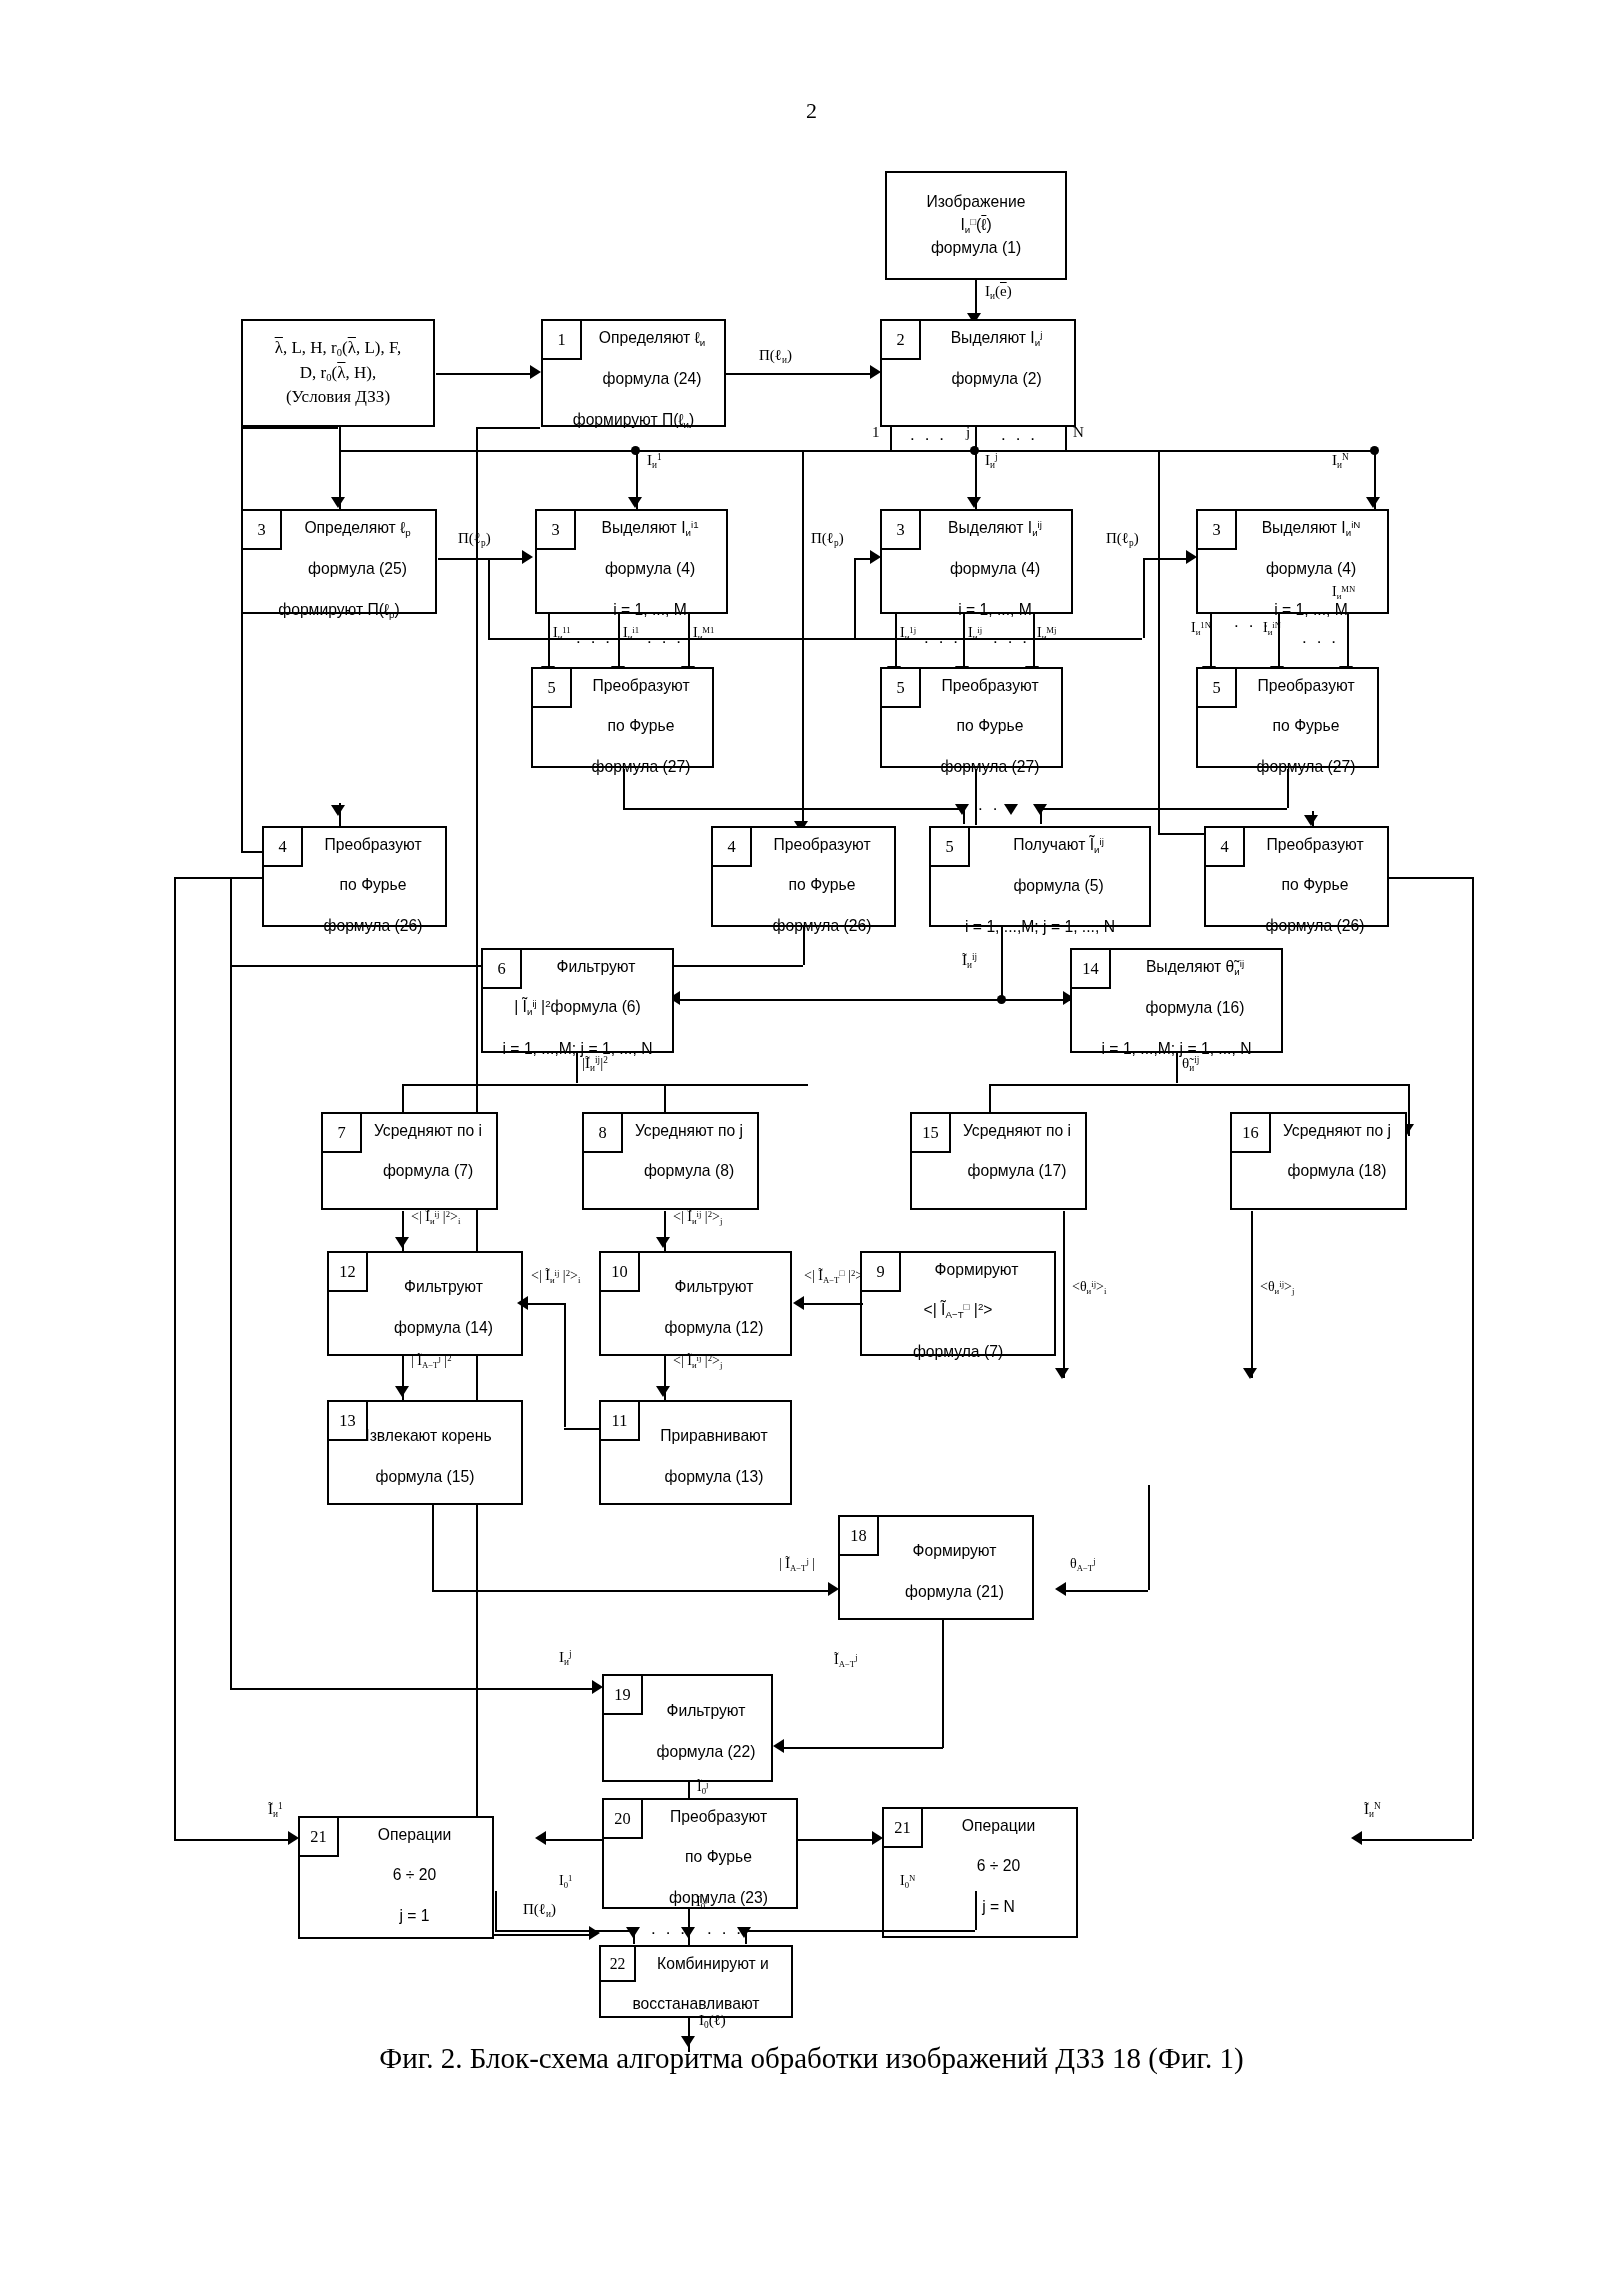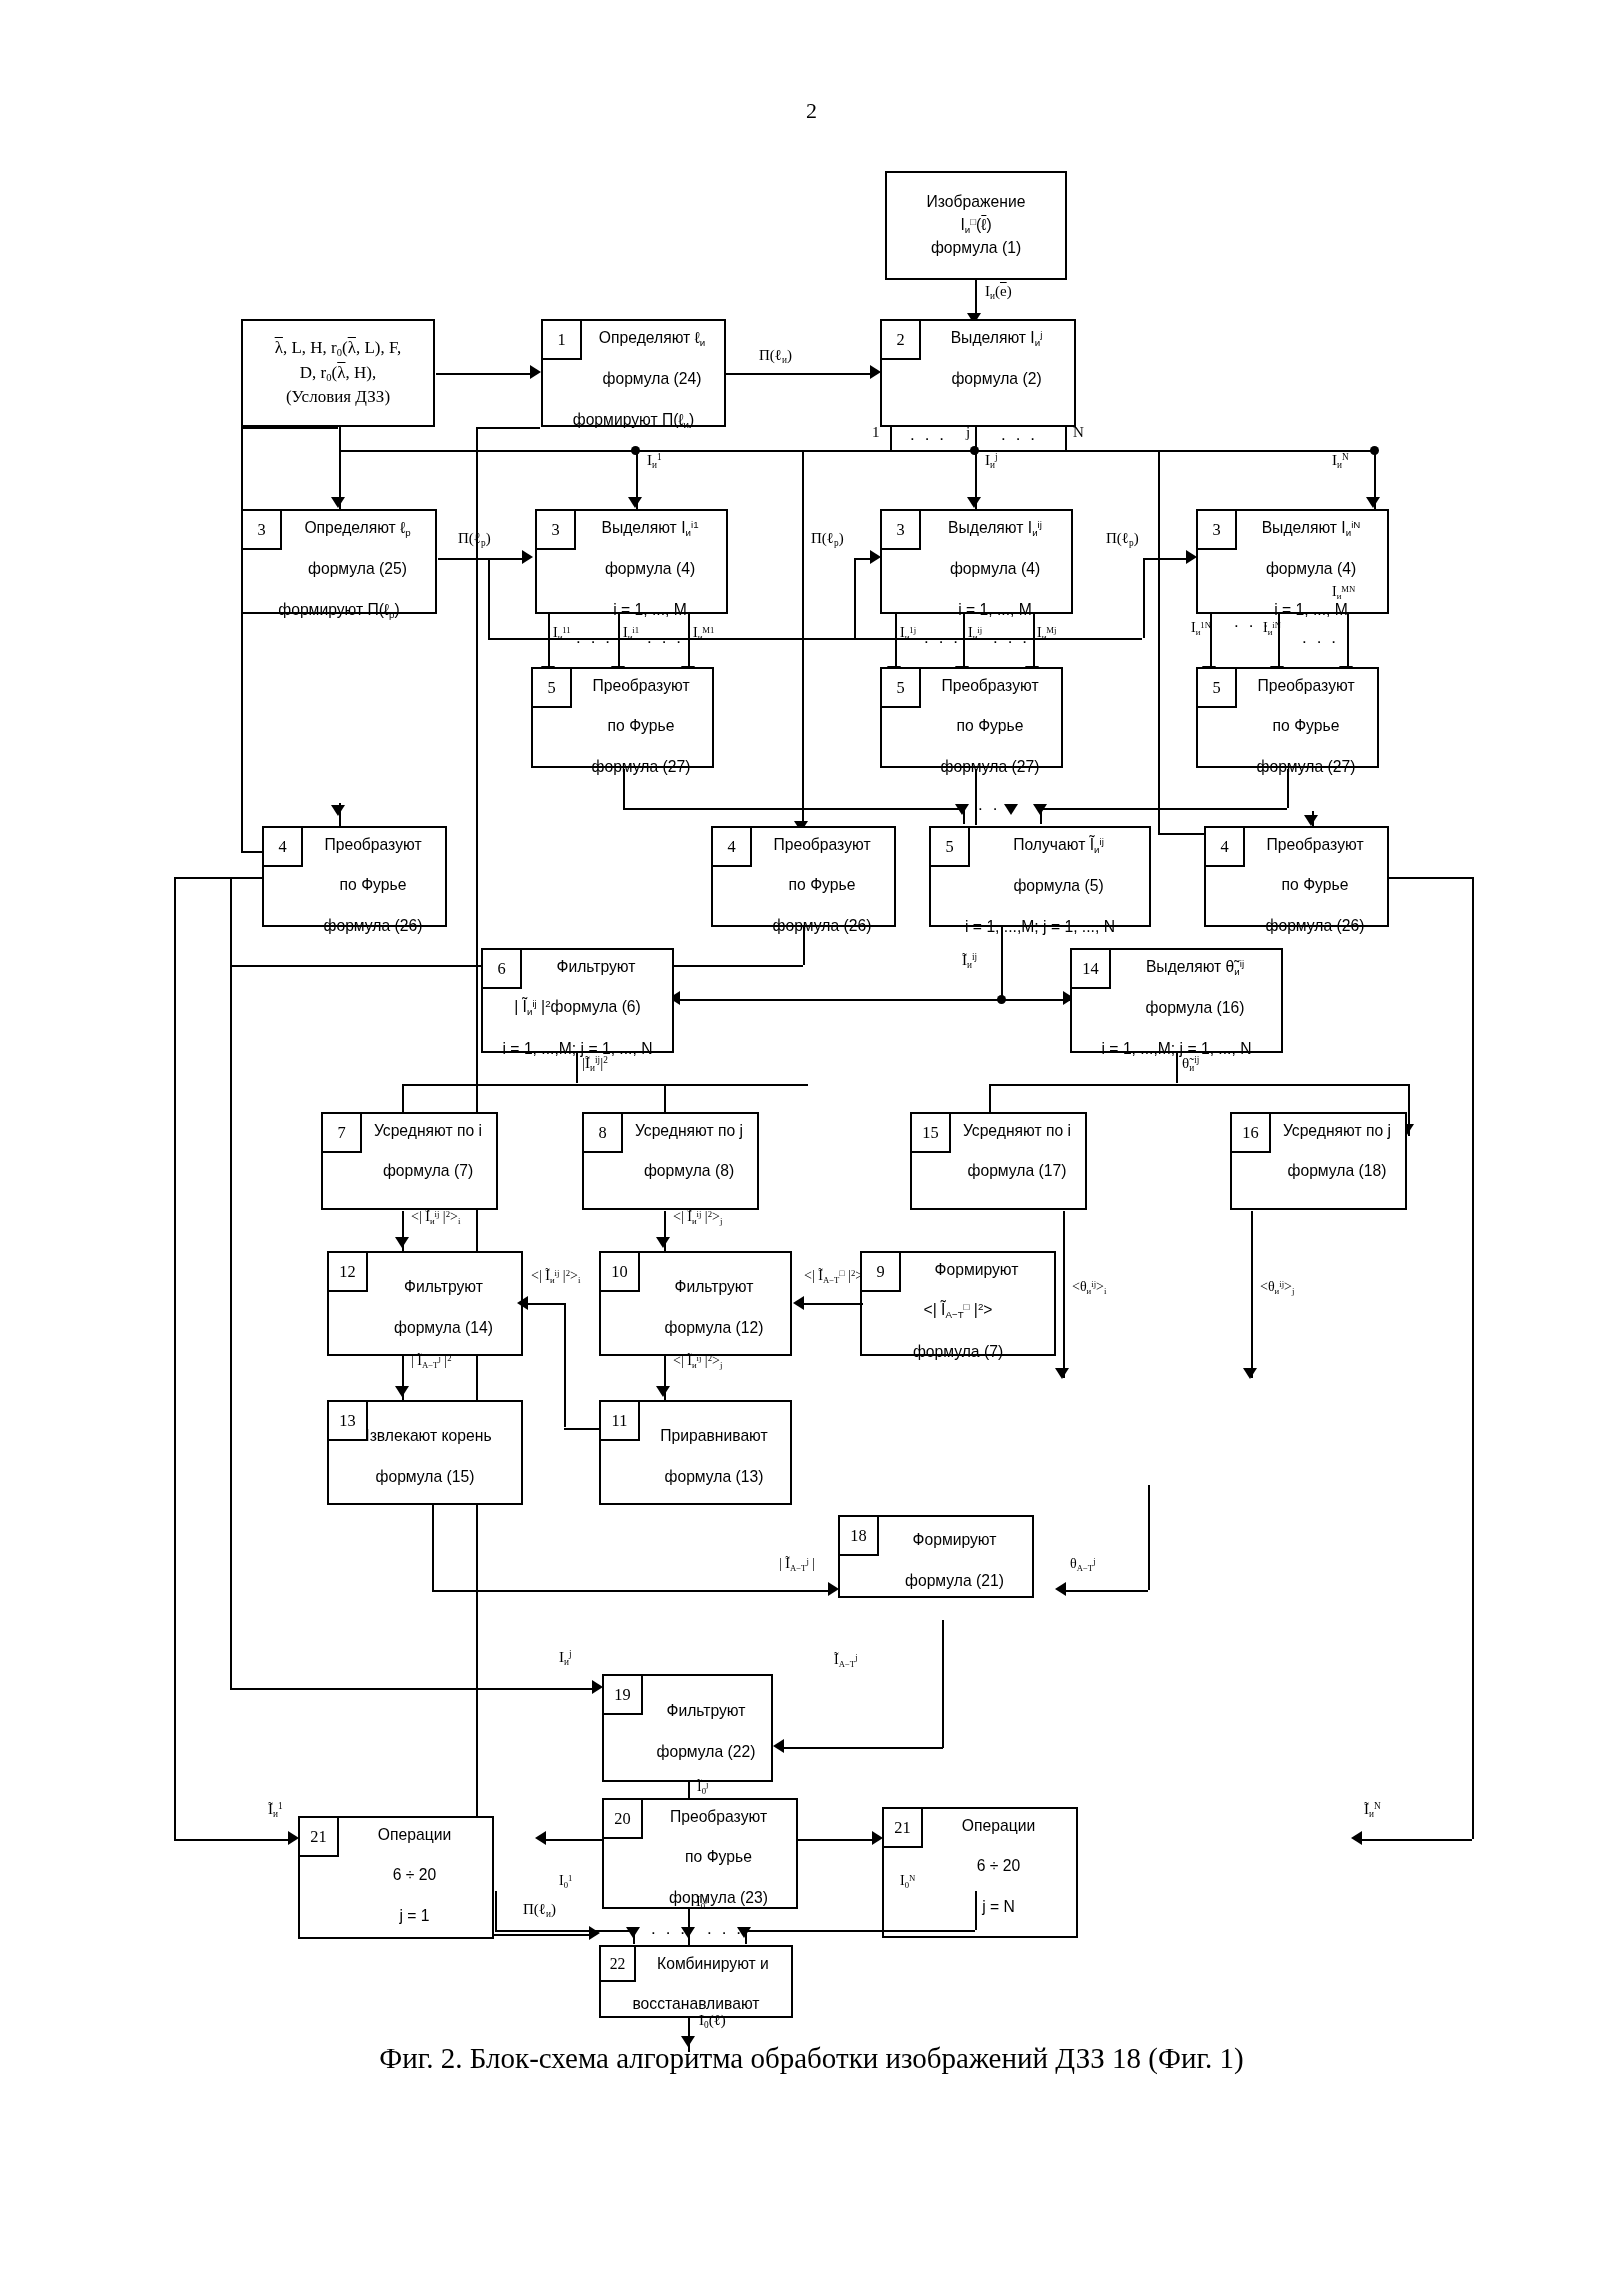--- a/index.html
+++ b/index.html
@@ -471,21 +471,21 @@
   <div class="v" style="left:432px;top:1505px;height:85px;"></div>
   <div class="h" style="left:432px;top:1590px;width:399px;"></div>
   <div class="ar r" style="left:828px;top:1582px;"></div>
   <div class="lbl s" style="left:779px;top:1556px;">| Ĩ<sub>А−Т</sub><sup>j</sup> |</div>
 
   <div class="v" style="left:1148px;top:1485px;height:105px;"></div>
   <div class="h" style="left:1060px;top:1590px;width:88px;"></div>
   <div class="ar l" style="left:1055px;top:1582px;"></div>
   <div class="lbl s" style="left:1070px;top:1556px;">θ<sub>А−Т</sub><sup>j</sup></div>
 
-  <div class="blk" style="left:838px;top:1515px;width:196px;height:83px;">
+  <div class="blk" style="left:838px;top:1515px;width:196px;height:105px;">
     <div class="num">18</div>
     <div class="body mid">
       <div class="ln ind">Формируют</div>
       <div class="ln ind">формула (21)</div>
     </div>
   </div>
 
   <div class="v" style="left:942px;top:1620px;height:128px;"></div>
   <div class="h" style="left:779px;top:1747px;width:164px;"></div>
   <div class="ar l" style="left:773px;top:1739px;"></div>

